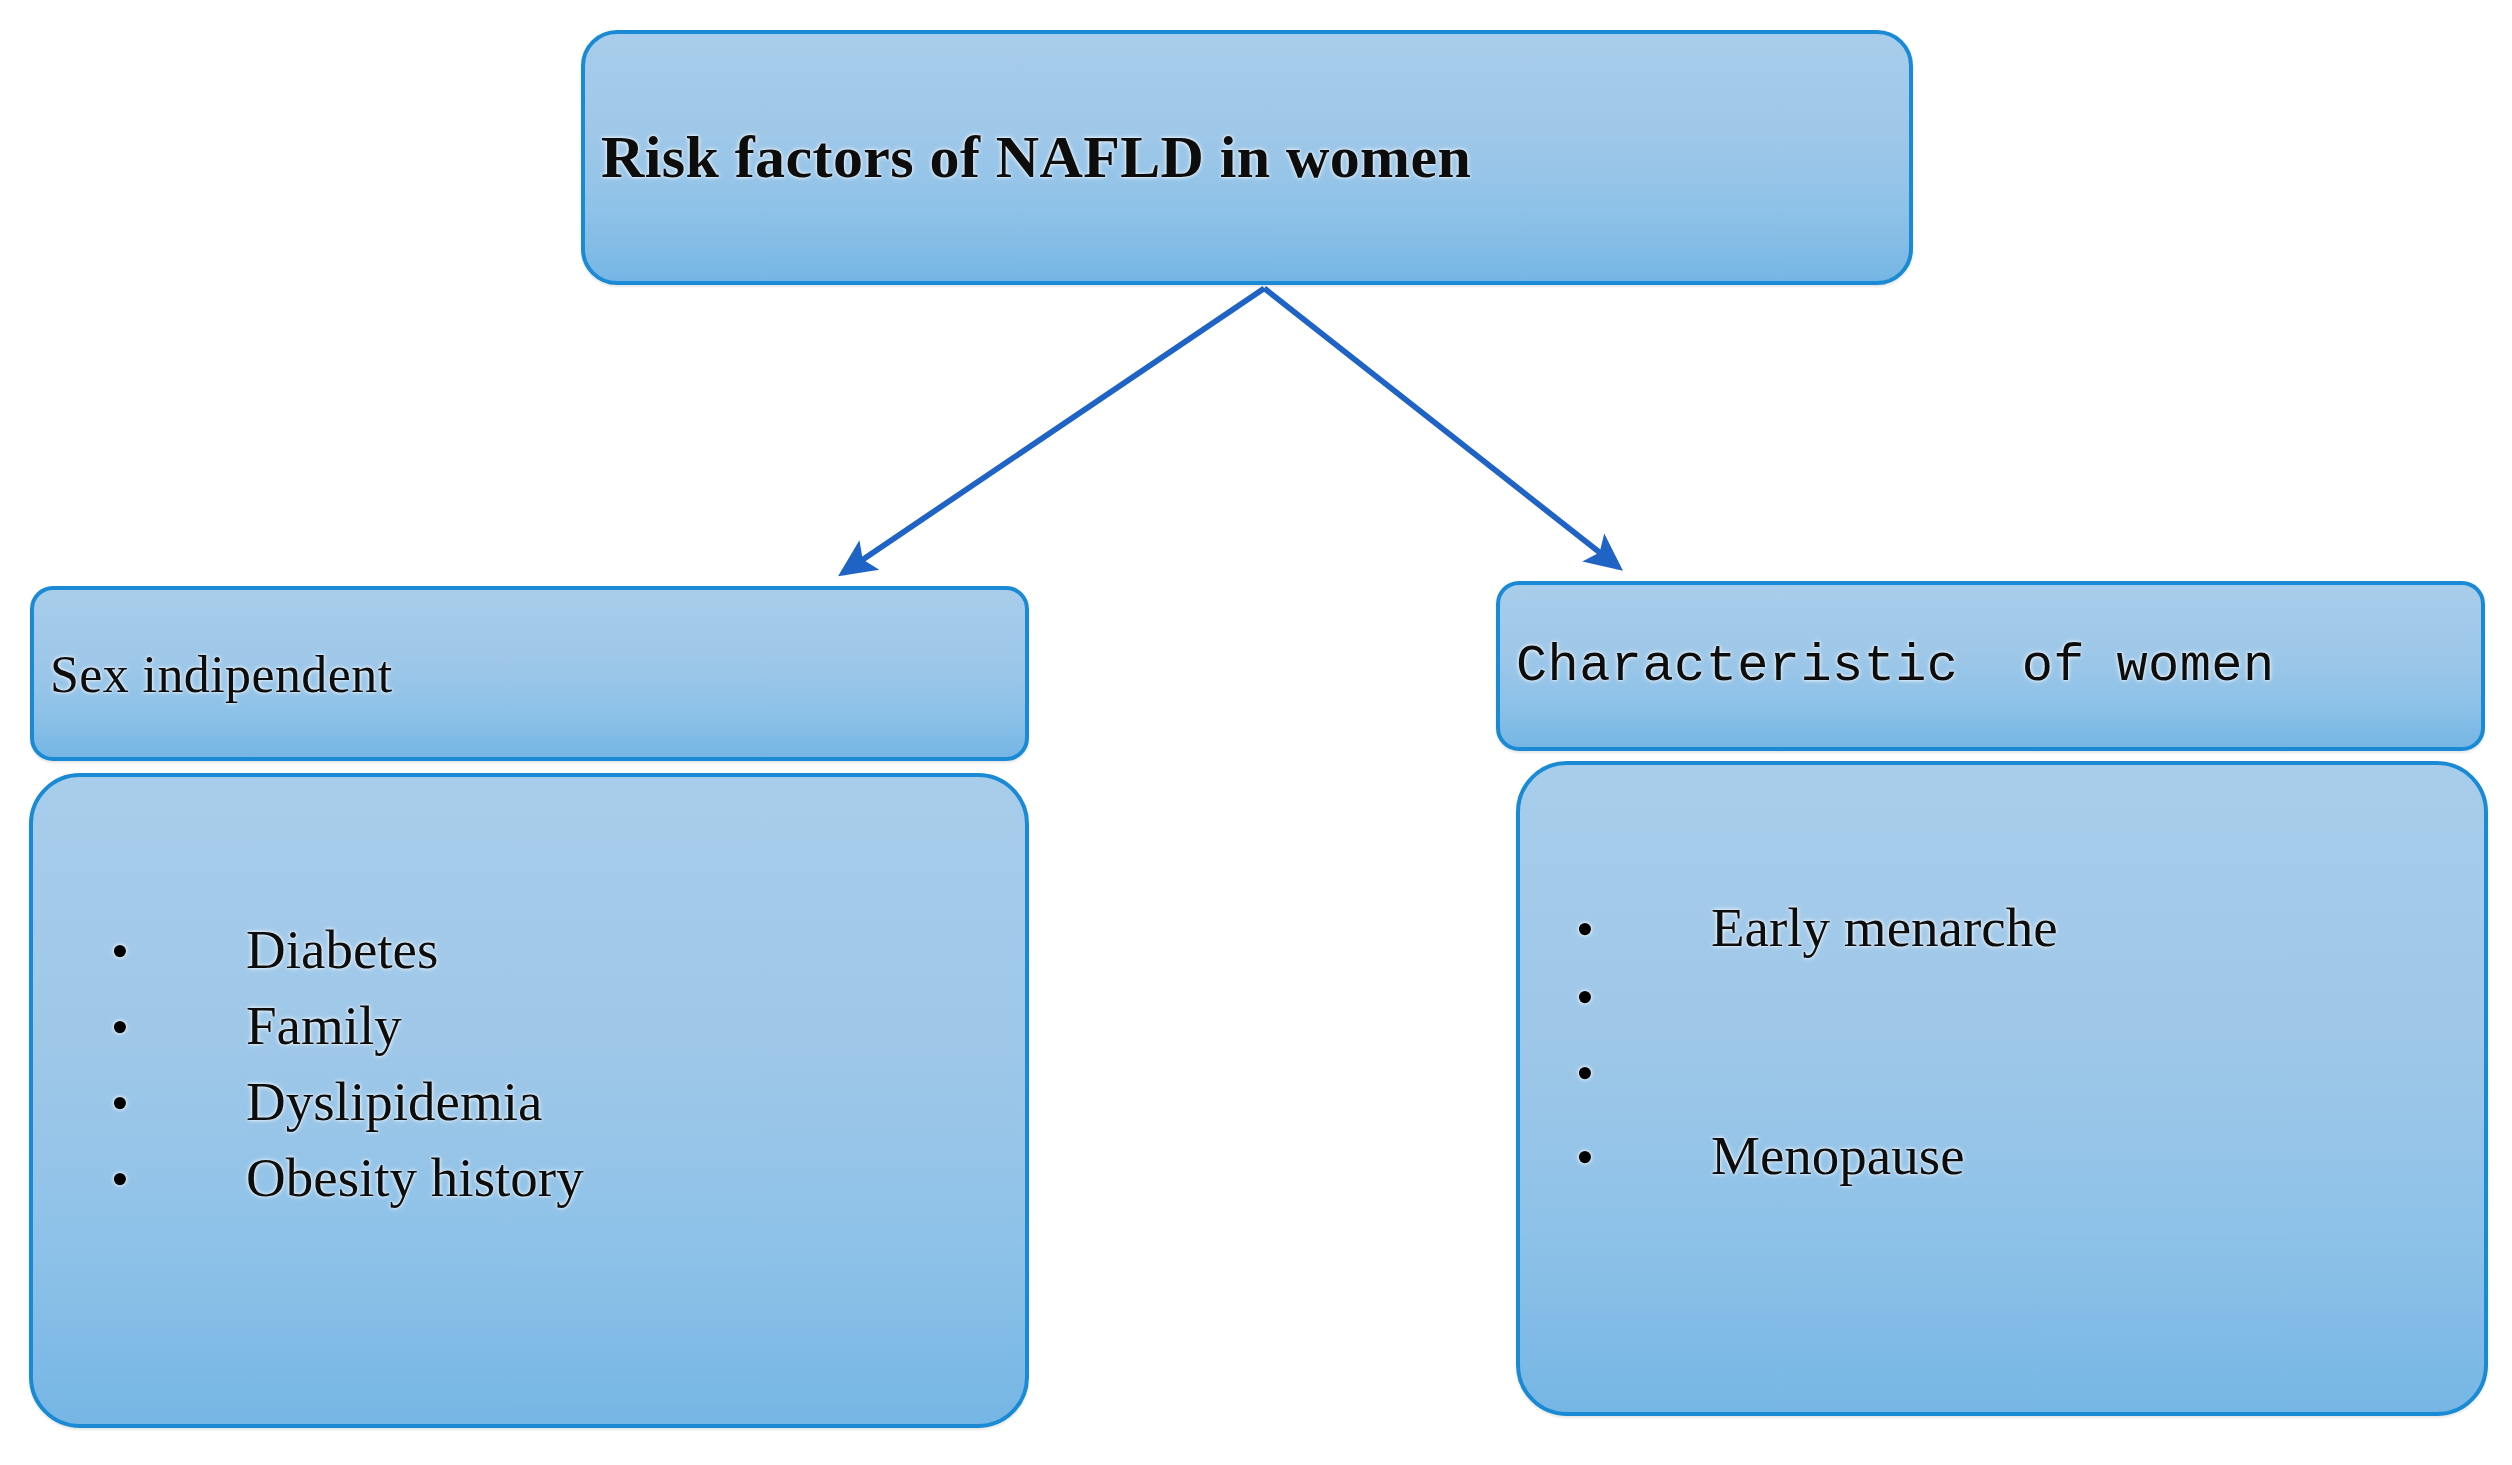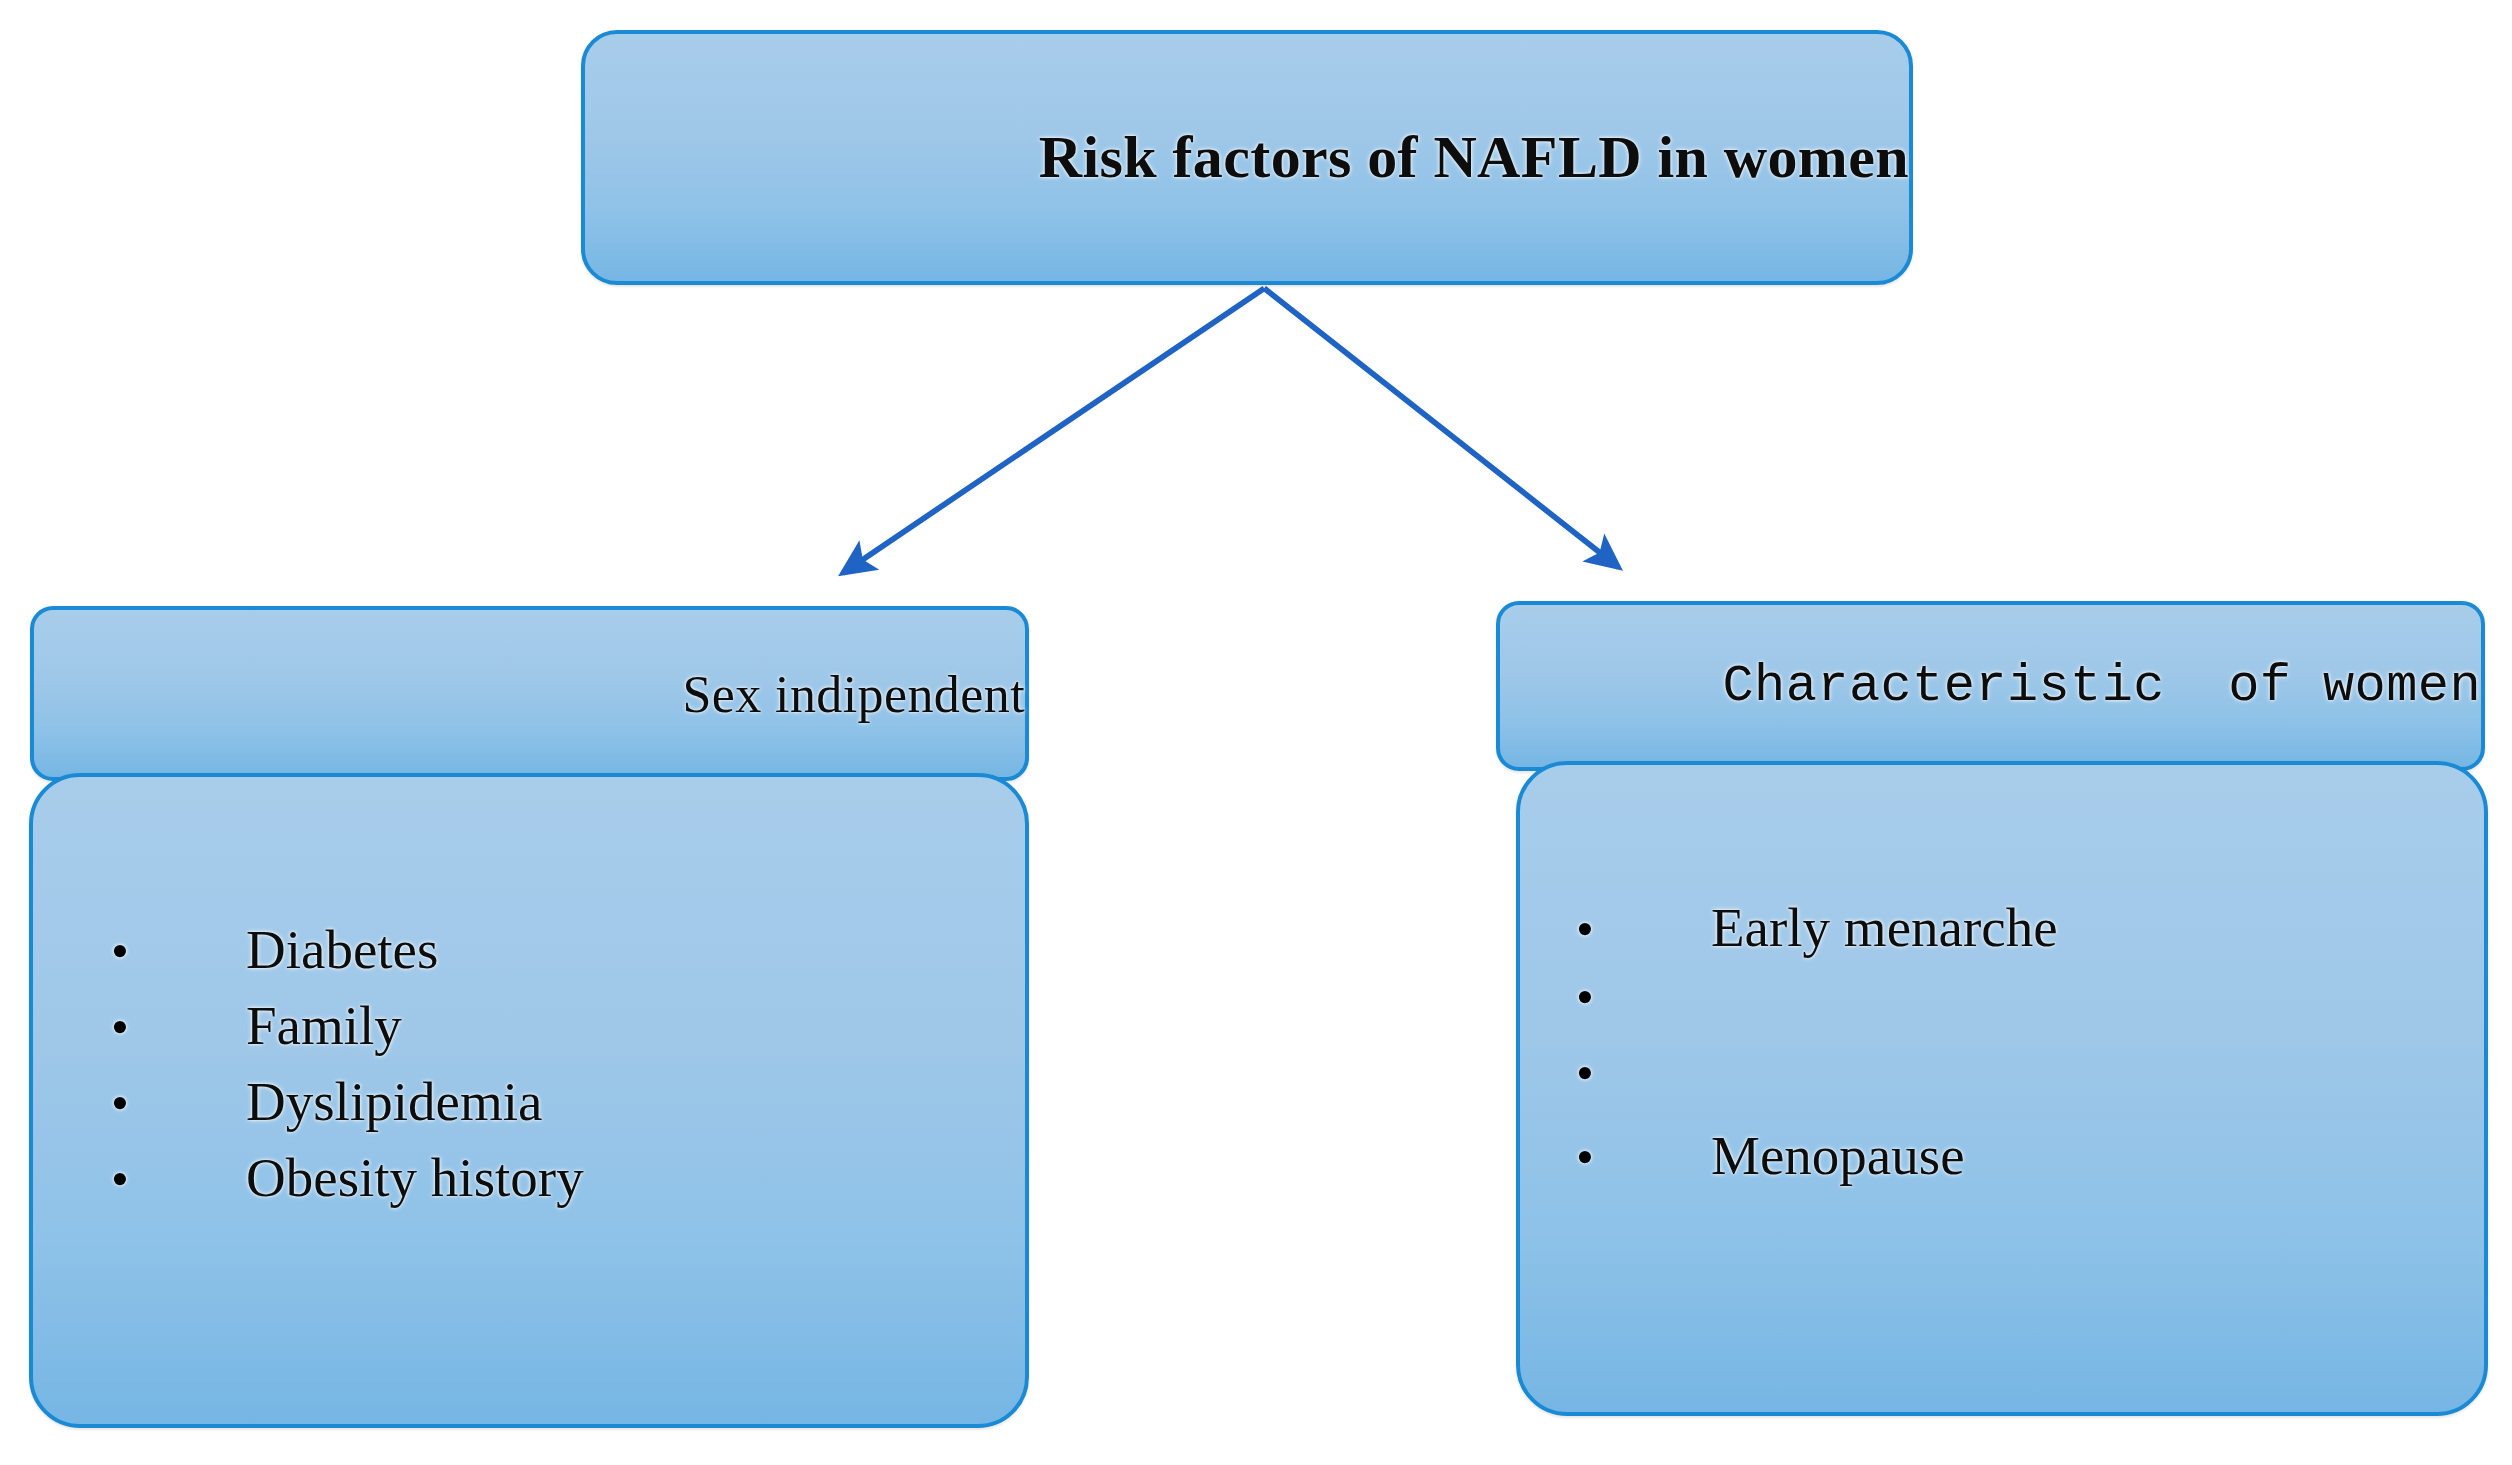--- a/index.html
+++ b/index.html
@@ -28,21 +28,21 @@
     box-sizing: border-box;
     border: 4.1px solid #1a8ad4;
     background-image: linear-gradient(to bottom, #a8cdeb 0%, #9ec7e8 42%, #8ec2e8 72%, #76b6e4 100%);
     box-shadow: 0 1.6px 2.5px rgba(0,0,0,0.10);
   }
 
   .node-label {
     position: absolute;
     left: 16px;
     right: 0;
-    text-align: right;
+    text-align: left;
     color: #0d0d0d;
     text-shadow: 0 0 4.9px rgba(255,255,255,0.85), 0 0 2.5px rgba(255,255,255,0.9);
     white-space: pre;
   }
 
   
   #root-node {
     left: 581px;
     top: 29.5px;
     width: 1332px;
@@ -53,21 +53,20 @@
     top: 50%;
     transform: translateY(-50%);
     font-size: 60px;
     font-weight: bold;
     letter-spacing: 0.4px;
   }
 
   
   .branch-header {
     border-radius: 23px;
-    margin-top: 20px;
   }
   .branch-header .node-label {
     top: 50%;
     transform: translateY(-50%);
     font-size: 52px;
     font-weight: normal;
     letter-spacing: 0.4px;
   }
 
   #branch-left-header {

